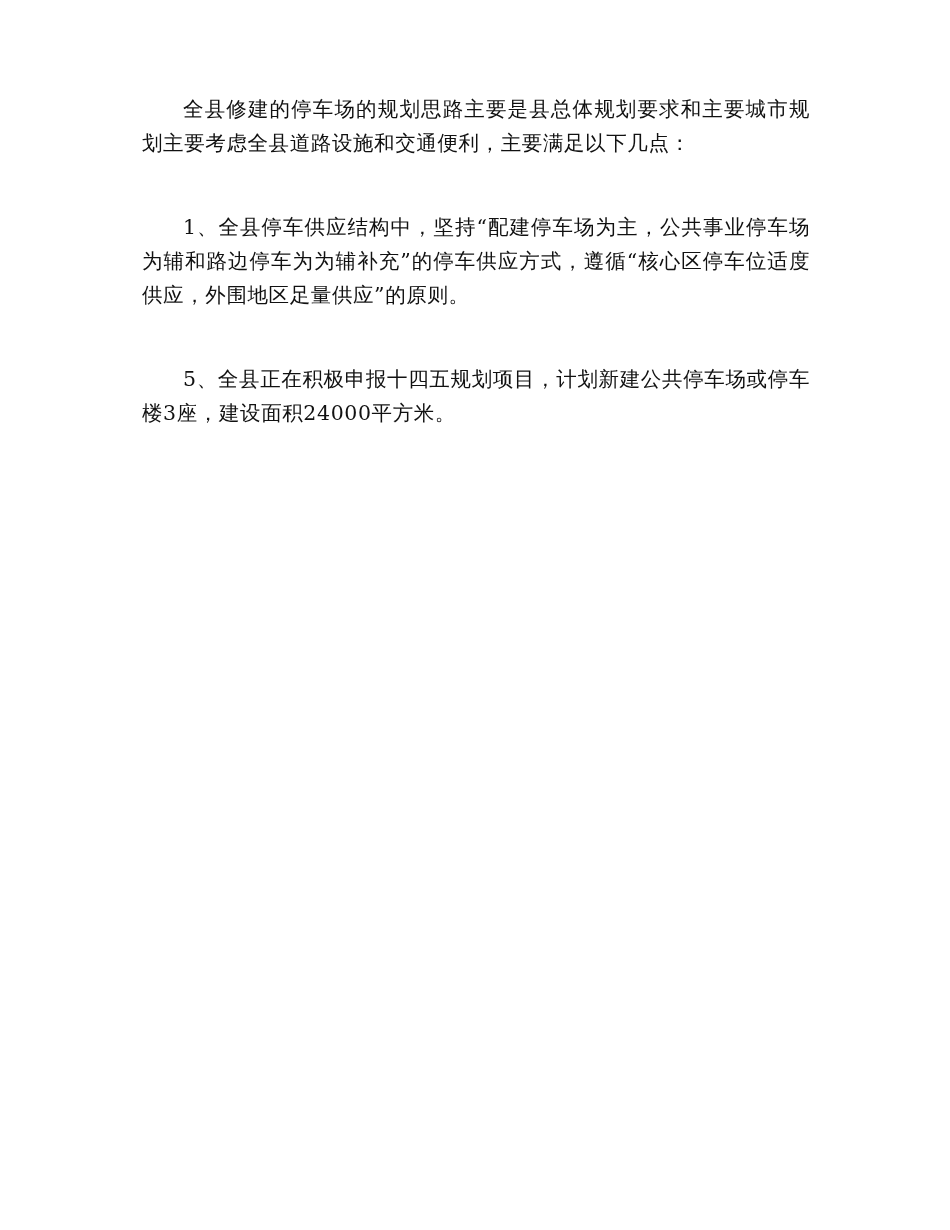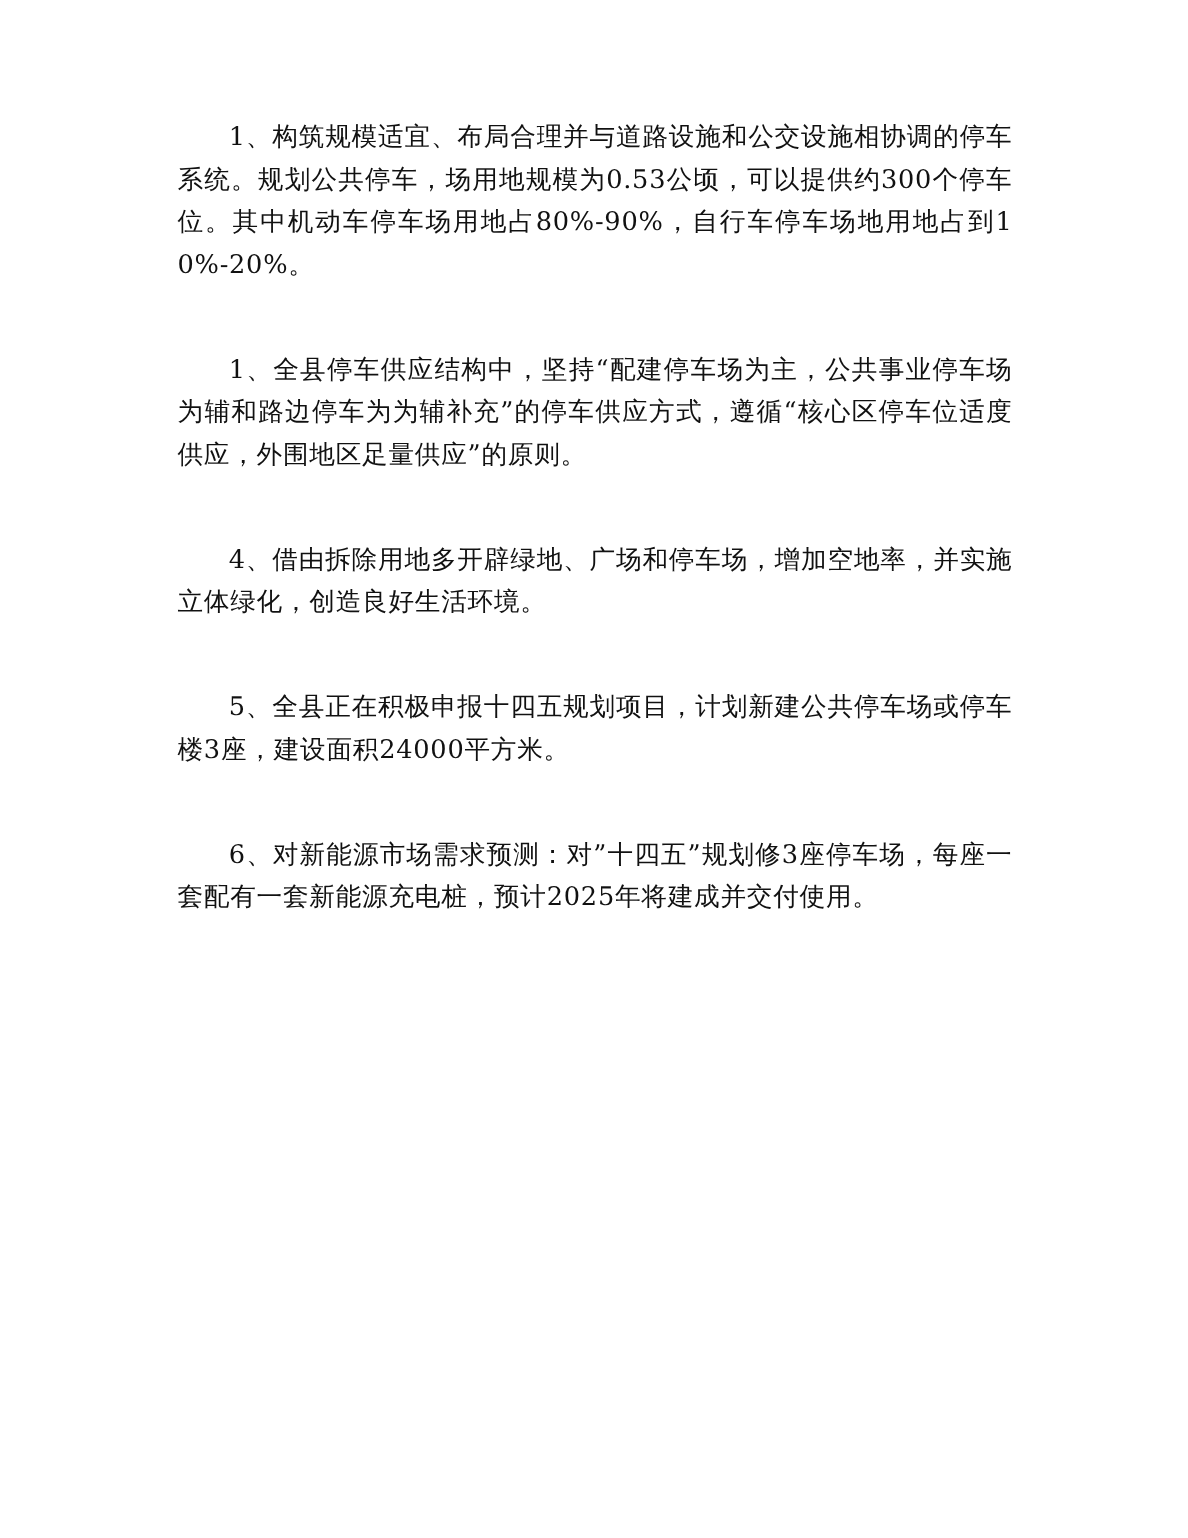--- a/index.html
+++ b/index.html
@@ -28,18 +28,16 @@
       margin: 0 0 50px 0;
       text-align: justify;
       letter-spacing: 0.6px;
       word-break: break-all;
     }
   </style>
 </head>
 <body>
 
 <div class="page">
-  <p class="para">1、构筑规模适宜、布局合理并与道路设施和公交设施相协调的停车系统。规划公共停车，场用地规模为0.53公顷，可以提供约300个停车位。其中机动车停车场用地占80%-90%，自行车停车场地用地占到10%-20%。</p>
+  <p class="para">全县修建的停车场的规划思路主要是县总体规划要求和主要城市规划主要考虑全县道路设施和交通便利，主要满足以下几点：</p>
   <p class="para">1、全县停车供应结构中，坚持“配建停车场为主，公共事业停车场为辅和路边停车为为辅补充”的停车供应方式，遵循“核心区停车位适度供应，外围地区足量供应”的原则。</p>
-  <p class="para">4、借由拆除用地多开辟绿地、广场和停车场，增加空地率，并实施立体绿化，创造良好生活环境。</p>
   <p class="para">5、全县正在积极申报十四五规划项目，计划新建公共停车场或停车楼3座，建设面积24000平方米。</p>
-  <p class="para">6、对新能源市场需求预测：对”十四五”规划修3座停车场，每座一套配有一套新能源充电桩，预计2025年将建成并交付使用。</p>
 </div>
 
 </body></html>

